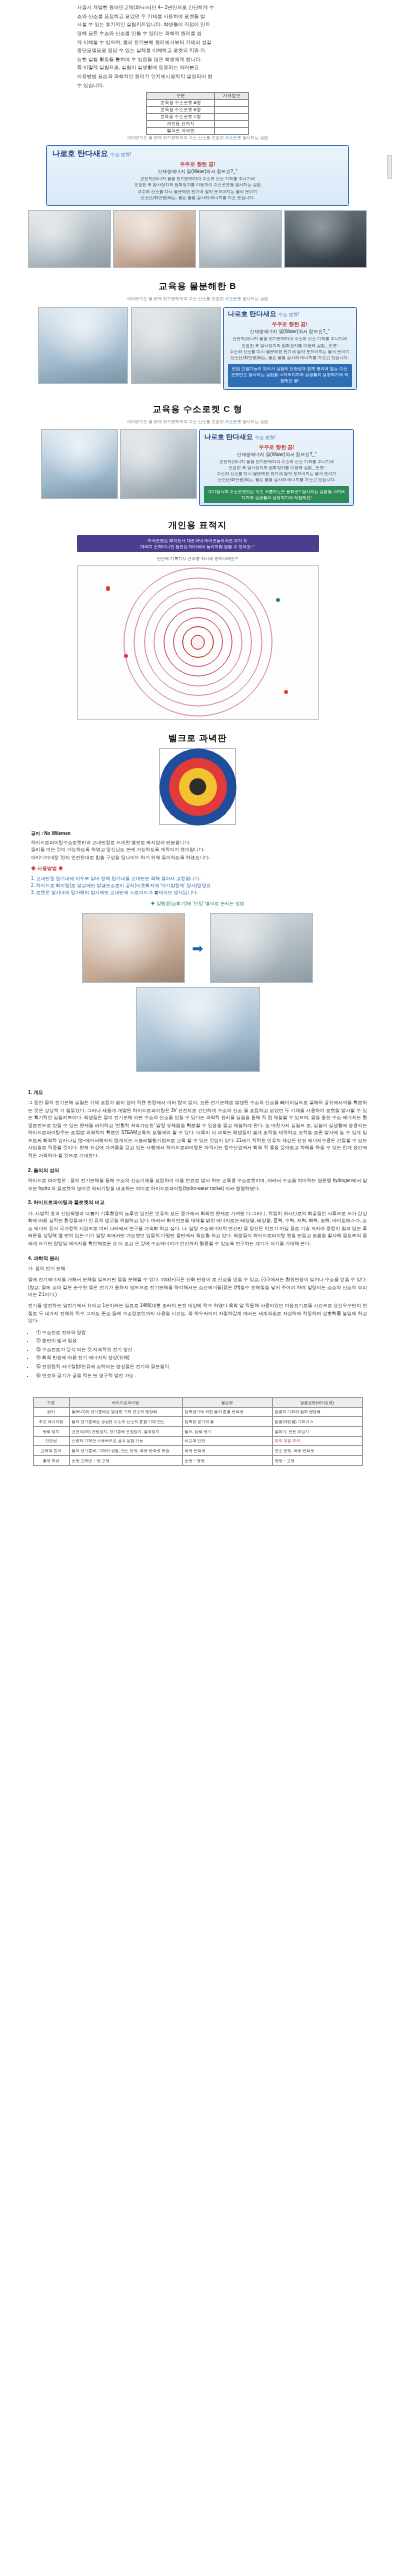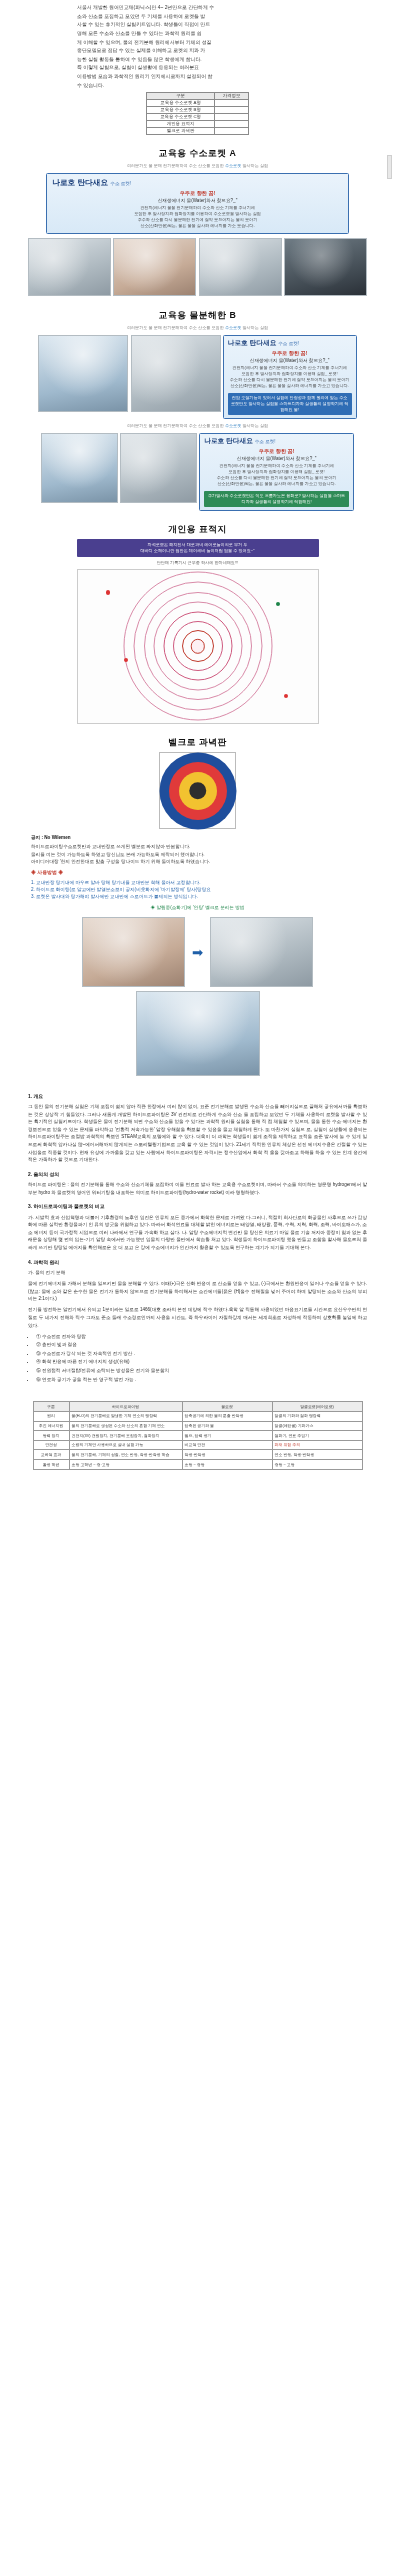--- a/index.html
+++ b/index.html
@@ -239,21 +239,20 @@
         <td></td>
       </tr>
       <tr>
         <td>벨크로 과녁판</td>
         <td></td>
       </tr>
     </tbody>
       </table>
   </div>
 
-  <div class="sec-title">교육용 수소로켓  A</div>
   <div class="sec-sub">
     <span>여러분가도 물 분해 전기분해하여 수소 산소를 포집한</span>
     <span class="hl">수소로켓</span>
     <span>발사하는 실험</span>
   </div>
 
   <div class="promo">
     <div class="promo-head">
       <span>나로호 탄다새요</span>
       <span class="sm">수소 로켓!</span>
@@ -301,20 +300,21 @@
             <div>포집한 후 발사장치와 점화장치를 이용해 실험_ 로켓!</div>
             <div>수소와 산소를 다시 물분해한 전기에 절약 모으어지는 물의 모아기</div>
             <div>산소(산화반응)되는, 물은 물을 실사와 에너지를 가소고 있습니다.</div>
           </div>
           <div class="promo-foot">전압 조절기능이 있어서 실험에 안정성과 함께 원리에 맞는 수소로켓만도 발사하는 실험을 스마트디자와  실생활의 설명학기에 적합해요 물!</div>
         </div>
       </div>
     </div>
   </div>
 
+  <div class="sec-title">교육용 수소로켓   C 형</div>
   <div class="sec-sub">
     <span>여러분가도 물 분해 전기분해하여 수소 산소를 포집한</span>
     <span class="hl">수소로켓</span>
     <span>발사하는 실험</span>
   </div>
 
   <div class="photo-row">
     <div class="ph sky" style="width:77px;height:70px"></div>
     <div class="ph" style="width:77px;height:70px"></div>
     <div style="width:155px">

